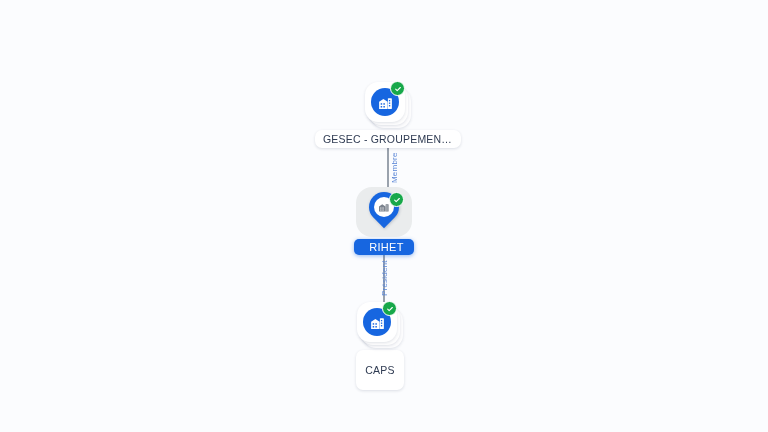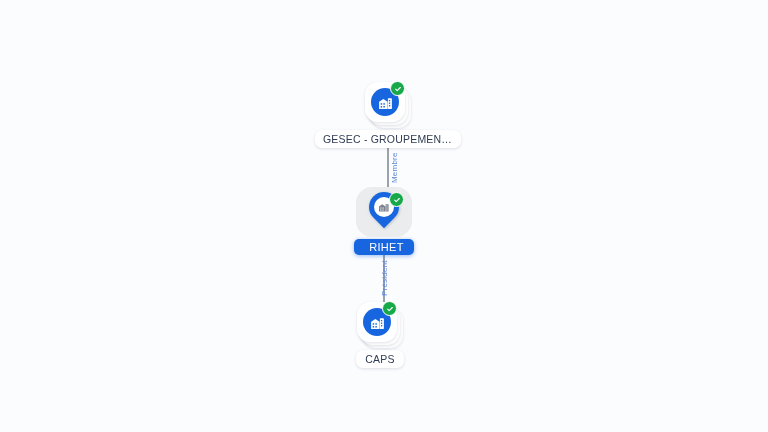--- a/index.html
+++ b/index.html
@@ -109,21 +109,21 @@
     padding: 3px 8px;
     font-size: 10.5px;
     color: #2f3b52;
     white-space: nowrap;
     max-width: 130px;
     overflow: hidden;
     text-overflow: ellipsis;
     text-align: center;
     letter-spacing: 0.2px;
   }
-  .pill.small { font-size: 10.5px; padding: 3px 9px; }
+  .pill.small { font-size: 10.5px; padding: 14px 9px; }
 
   .pill.selected {
     background: #1766e0;
     color: #ffffff;
     border-radius: 5px;
     box-shadow: 0 1px 4px rgba(23,102,224,0.45);
     padding: 2px 10px;
     font-size: 11px;
     letter-spacing: 0.3px;
     max-width: none;

